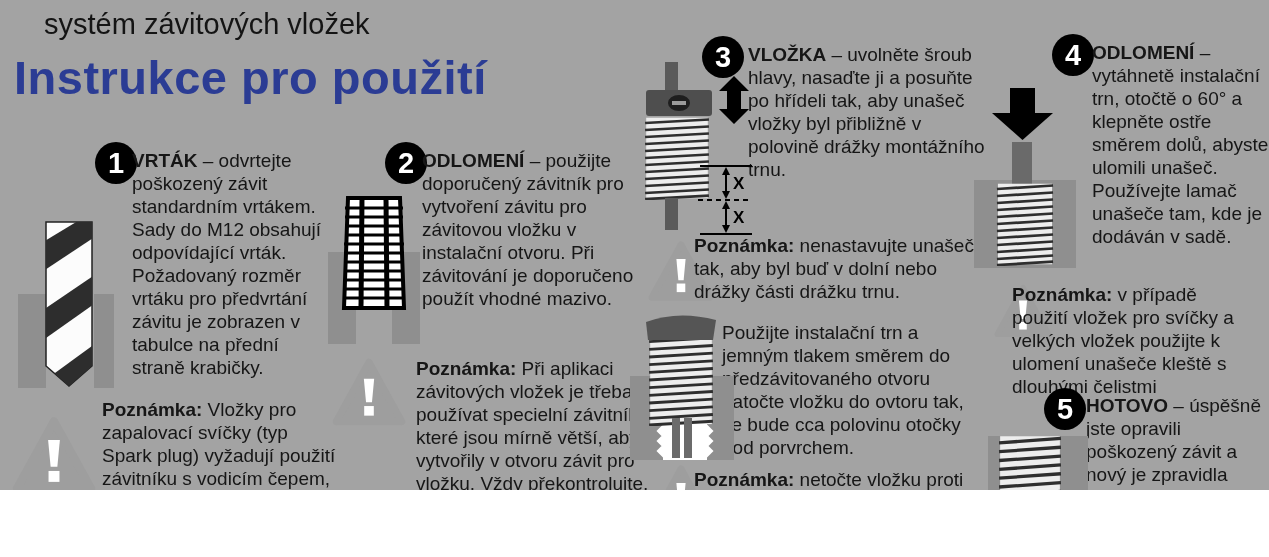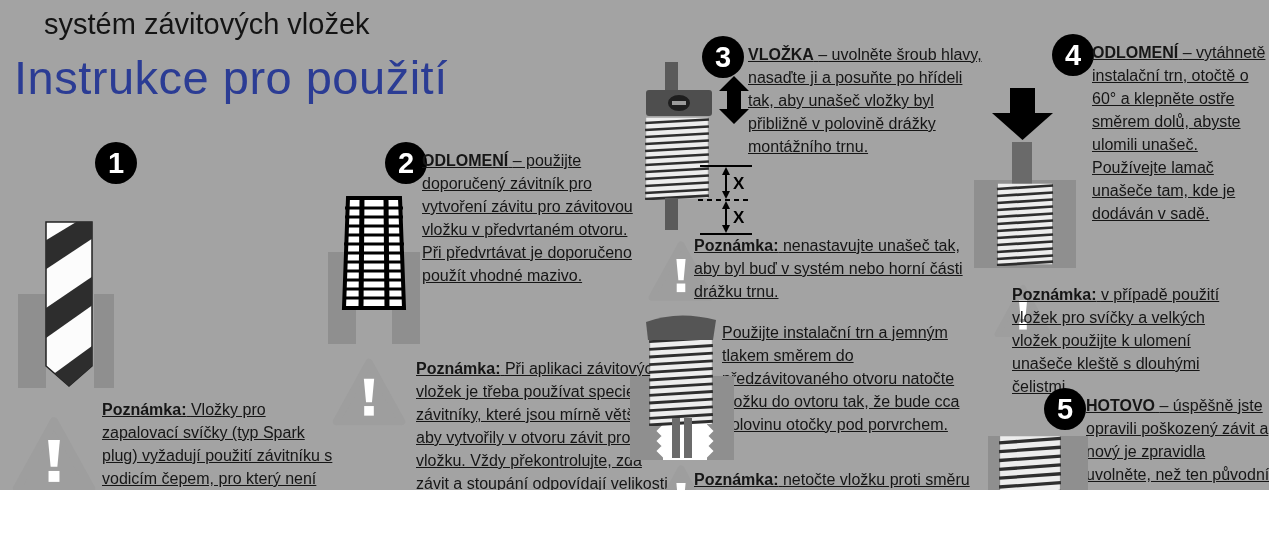--- a/index.html
+++ b/index.html
@@ -1,27 +1,27 @@
 <!DOCTYPE html>
 <html style="--title-blue: #2b3c94; --block-gray: #8f8f8f; --warning-gray: #9e9e9e;"><head>
 <meta charset="utf-8">
 <style>
   * { margin:0; padding:0; box-sizing:border-box; }
   html,body { background:#fff; }
   body { font-family:"Liberation Sans", sans-serif; color:#111; }
   .page { position:relative; width:1269px; height:490px; background:#a3a3a3; overflow:hidden; }
 
   .subtitle { position:absolute; left:44px; top:8px; font-size:29px; color:#141414; }
-  .title { position:absolute; left:14px; top:50px; font-size:47px; font-weight:normal;
+  .title { position:absolute; left:14px; top:50px; font-size:47px; font-weight:bold;
            color:var(--title-blue,#2b3c94); letter-spacing:0.5px; }
 
   .badge { position:absolute; width:42px; height:42px; background:#000; border-radius:50%;
            color:#fff; font-weight:bold; font-size:29px; display:flex; align-items:center;
            justify-content:center; }
-  .txt { position:absolute; font-size:16px; line-height:23px; color:#161616;text-decoration:underline; }
+  .txt { position:absolute; font-size:19px; line-height:23px; color:#161616; }
   .txt b { font-weight:bold; }
   .art { position:absolute; }
 
   
   .badge1 { left:95px;  top:142px; }
   .step1  { left:132px; top:149px; width:202px; }
   .art-drill { left:12px; top:220px; }
   .warn1  { left:12px;  top:416px; width:84px;  height:78px; }
   .note1  { left:102px; top:398px; width:234px; }
 
@@ -85,20 +85,21 @@
 </svg>
 
 <div class="page">
 
   <div class="subtitle">systém závitových vložek</div>
   <h1 class="title">Instrukce pro použití</h1>
 
   <div class="badge badge1">
       <span>1</span>
     </div>
+  <p class="txt step1"><b>VRTÁK</b> <span>– odvrtejte poškozený závit standardním vrtákem. Sady do M12 obsahují odpovídající vrták. Požadovaný rozměr vrtáku pro předvrtání závitu je zobrazen v tabulce na přední straně krabičky.</span></p>
 
   <svg class="art art-drill" width="108" height="170" viewBox="0 0 108 170">
     <rect class="fill-block" x="6" y="74" width="28" height="94"></rect>
     <rect class="fill-block" x="82" y="74" width="20" height="94"></rect>
     <defs>
         <clipPath id="dcp">
           <path d="M34 2 H80 V146 L57 166 L34 146 Z"></path>
         </clipPath>
       </defs>
     <path d="M34 2 H80 V146 L57 166 L34 146 Z" fill="#fcfcfc" stroke="#222" stroke-width="1.5"></path>
@@ -110,21 +111,21 @@
   </svg>
 
   <svg class="art warn1" viewBox="0 0 100 92">
       <use href="#warn-tri"></use>
     </svg>
   <p class="txt note1"><b>Poznámka:</b> <span>Vložky pro zapalovací svíčky (typ Spark plug) vyžadují použití závitníku s vodicím čepem, pro který není třeba otvor předvrtávat.</span></p>
 
   <div class="badge badge2">
       <span>2</span>
     </div>
-  <p class="txt step2"><b>ODLOMENÍ</b> <span>– použijte doporučený závitník pro vytvoření závitu pro závitovou vložku v předvrtaném otvoru. Při předvrtávat je doporučeno použít vhodné mazivo.</span></p>
+  <p class="txt step2"><b>ODLOMENÍ</b> <span>– použijte doporučený závitník pro vytvoření závitu pro závitovou vložku v instalační otvoru. Při závitování je doporučeno použít vhodné mazivo.</span></p>
 
   <svg class="art art-tap" width="92" height="152" viewBox="0 0 92 152">
     <rect class="fill-block" x="0" y="60" width="28" height="92"></rect>
     <rect class="fill-block" x="64" y="60" width="28" height="92"></rect>
     <path d="M20 6 H72 L76 116 H16 Z" fill="#fff" stroke="#000" stroke-width="4"></path>
     <g stroke="#000" stroke-width="3">
       <line x1="17" y1="16" x2="75" y2="16"></line>
         <line x1="17" y1="25" x2="75" y2="25"></line>
       <line x1="17" y1="34" x2="75" y2="34"></line>
         <line x1="17" y1="43" x2="75" y2="43"></line>
@@ -171,21 +172,21 @@
       <path d="M88 153 l-4 8 h8 Z"></path>
         <path d="M88 185 l-4 -8 h8 Z"></path>
     </g>
     <text x="95" y="141" font-size="17" font-weight="bold" fill="#000">X</text>
     <text x="95" y="175" font-size="17" font-weight="bold" fill="#000">X</text>
   </svg>
 
   <svg class="art warn3" viewBox="0 0 100 92">
       <use href="#warn-tri"></use>
     </svg>
-  <p class="txt note3"><b>Poznámka:</b> <span>nenastavujte unašeč tak, aby byl buď v systém nebo horní části drážku trnu.</span></p>
+  <p class="txt note3"><b>Poznámka:</b> <span>nenastavujte unašeč tak, aby byl buď v dolní nebo drážky části drážku trnu.</span></p>
 
   <p class="txt para3">Použijte instalační trn a jemným tlakem směrem do předzávitovaného otvoru natočte vložku do ovtoru tak, že bude cca polovinu otočky pod porvrchem.</p>
 
   <svg class="art art-insert" width="122" height="165" viewBox="0 0 122 165">
     <rect class="fill-block" x="10" y="78" width="104" height="84"></rect>
     <rect x="43" y="126" width="44" height="36" fill="#fff"></rect>
     <path d="M45 128 l-5 5 l5 5 l-5 5 l5 5 l-5 5 l5 5" stroke="#fff" fill="none" stroke-width="5"></path>
     <path d="M85 128 l5 5 l-5 5 l5 5 l-5 5 l5 5 l-5 5" stroke="#fff" fill="none" stroke-width="5"></path>
     <use href="#coil" x="28" y="36" width="66" height="92"></use>
     <path d="M26 24 Q58 12 96 22 L93 42 H28 Z" fill="#555"></path>

